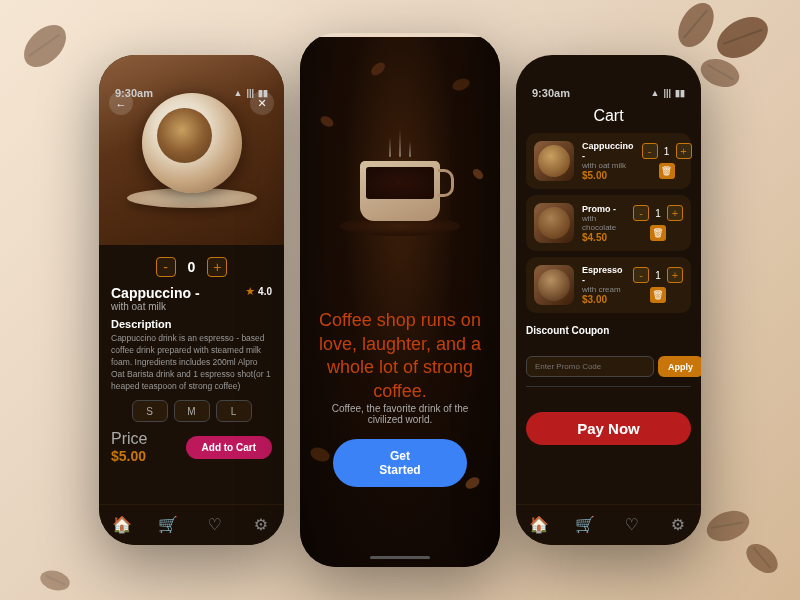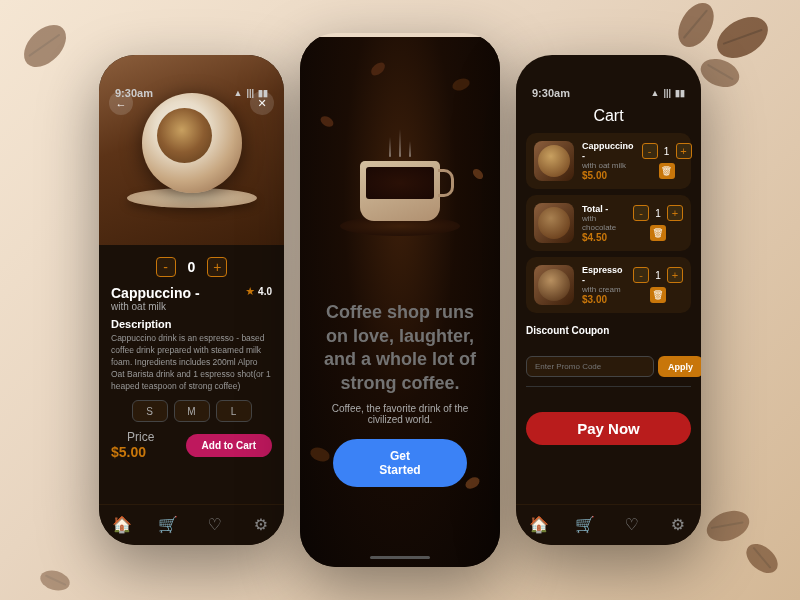--- a/index.html
+++ b/index.html
@@ -194,22 +194,21 @@
       justify-content: center;
     }
     .price-row {
       display: flex;
       align-items: center;
       justify-content: space-between;
       margin-top: 4px;
     }
     .price-label {
       color: #aaa;
-      font-size: 12px;
-      margin-left: 16px;
+      font-size: 16px;
     }
     .price-value {
       color: #c8760a;
       font-size: 14px;
       font-weight: 700;
     }
     .add-to-cart {
       background: #be185d;
       color: white;
       border: none;
@@ -259,25 +258,24 @@
     .splash-content {
       position: absolute;
       bottom: 80px;
       left: 0;
       right: 0;
       padding: 0 16px;
       text-align: center;
       z-index: 5;
     }
     .splash-tagline {
-      color: #737373;
+      color: #c2410c;
       font-size: 18px;
-      font-weight: 700;
+      font-weight: 400;
       line-height: 1.3;
-      margin-bottom: 8px;
     }
     .splash-sub {
       color: #aaa;
       font-size: 10px;
       margin-bottom: 14px;
     }
     .get-started-btn {
       background: #3b82f6;
       color: white;
       border: none;
@@ -654,21 +652,21 @@
           </div>
           <div class="delete-btn">🗑</div>
         </div>
       </div>
 
       <div class="cart-item">
         <div class="item-img">
           <div class="item-img-inner" style="background:radial-gradient(circle at 40% 35%,#a88050 0%,#5c3010 100%);"></div>
         </div>
         <div class="item-info">
-          <div class="item-name">Total -</div>
+          <div class="item-name">Promo -</div>
           <div class="item-variant">with chocolate</div>
           <div class="item-price">$4.50</div>
         </div>
         <div class="item-controls">
           <div class="item-qty-row">
             <div class="item-qty-btn">-</div>
             <span class="item-qty-num">1</span>
             <div class="item-qty-btn">+</div>
           </div>
           <div class="delete-btn">🗑</div>

